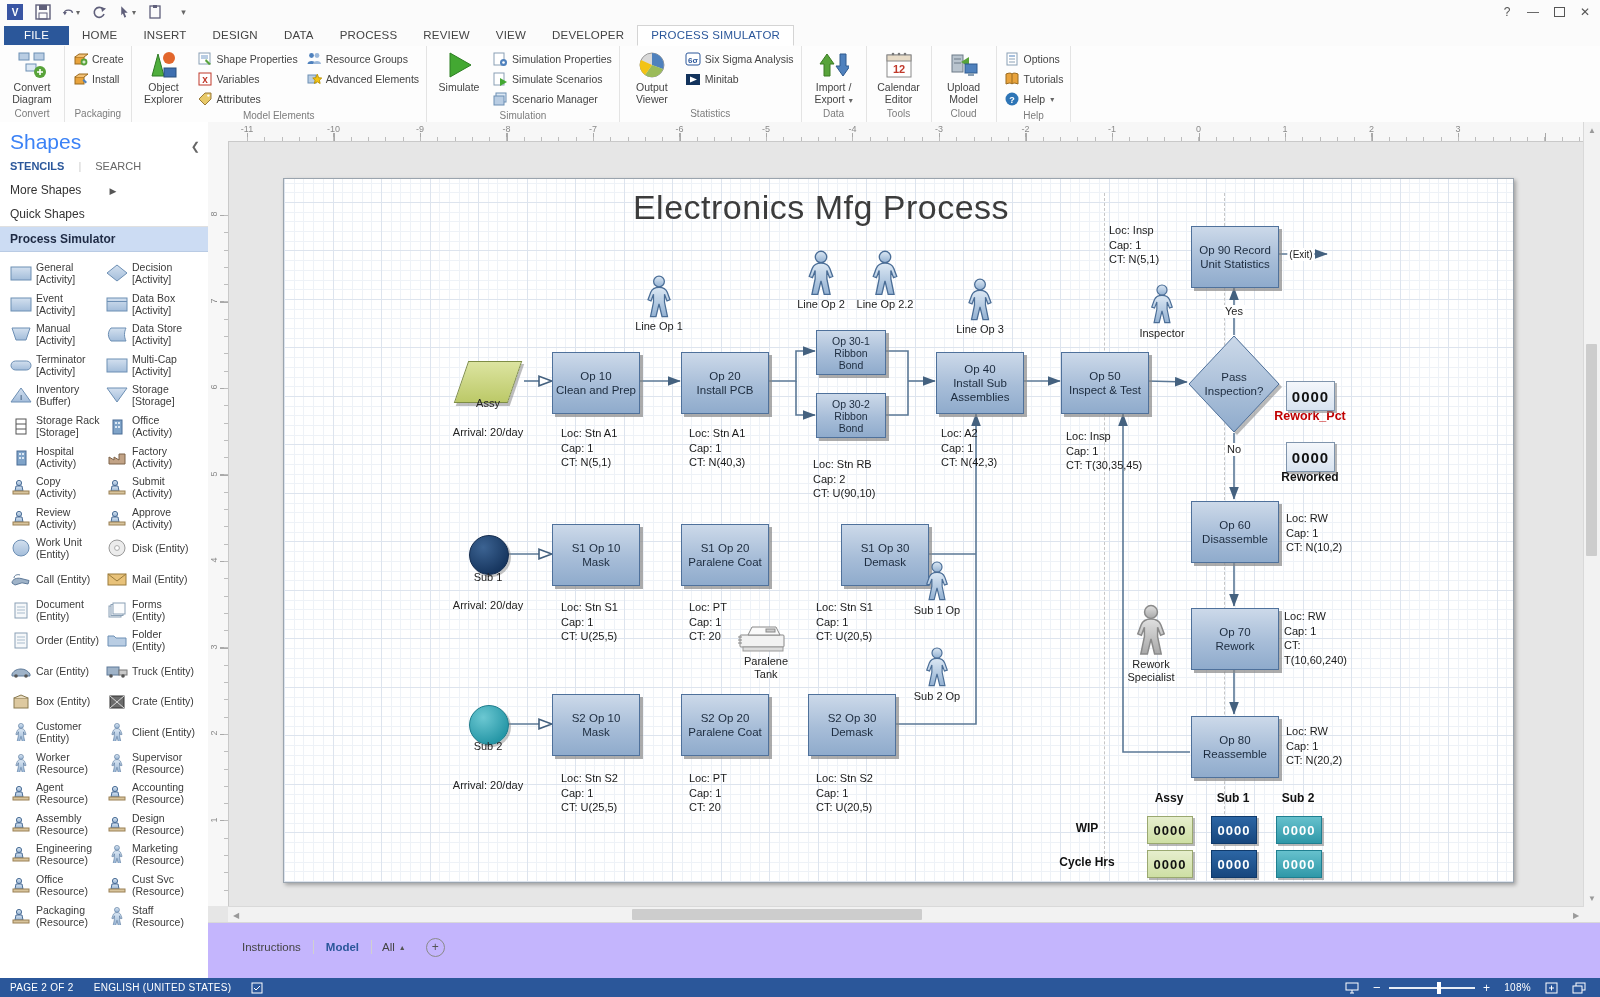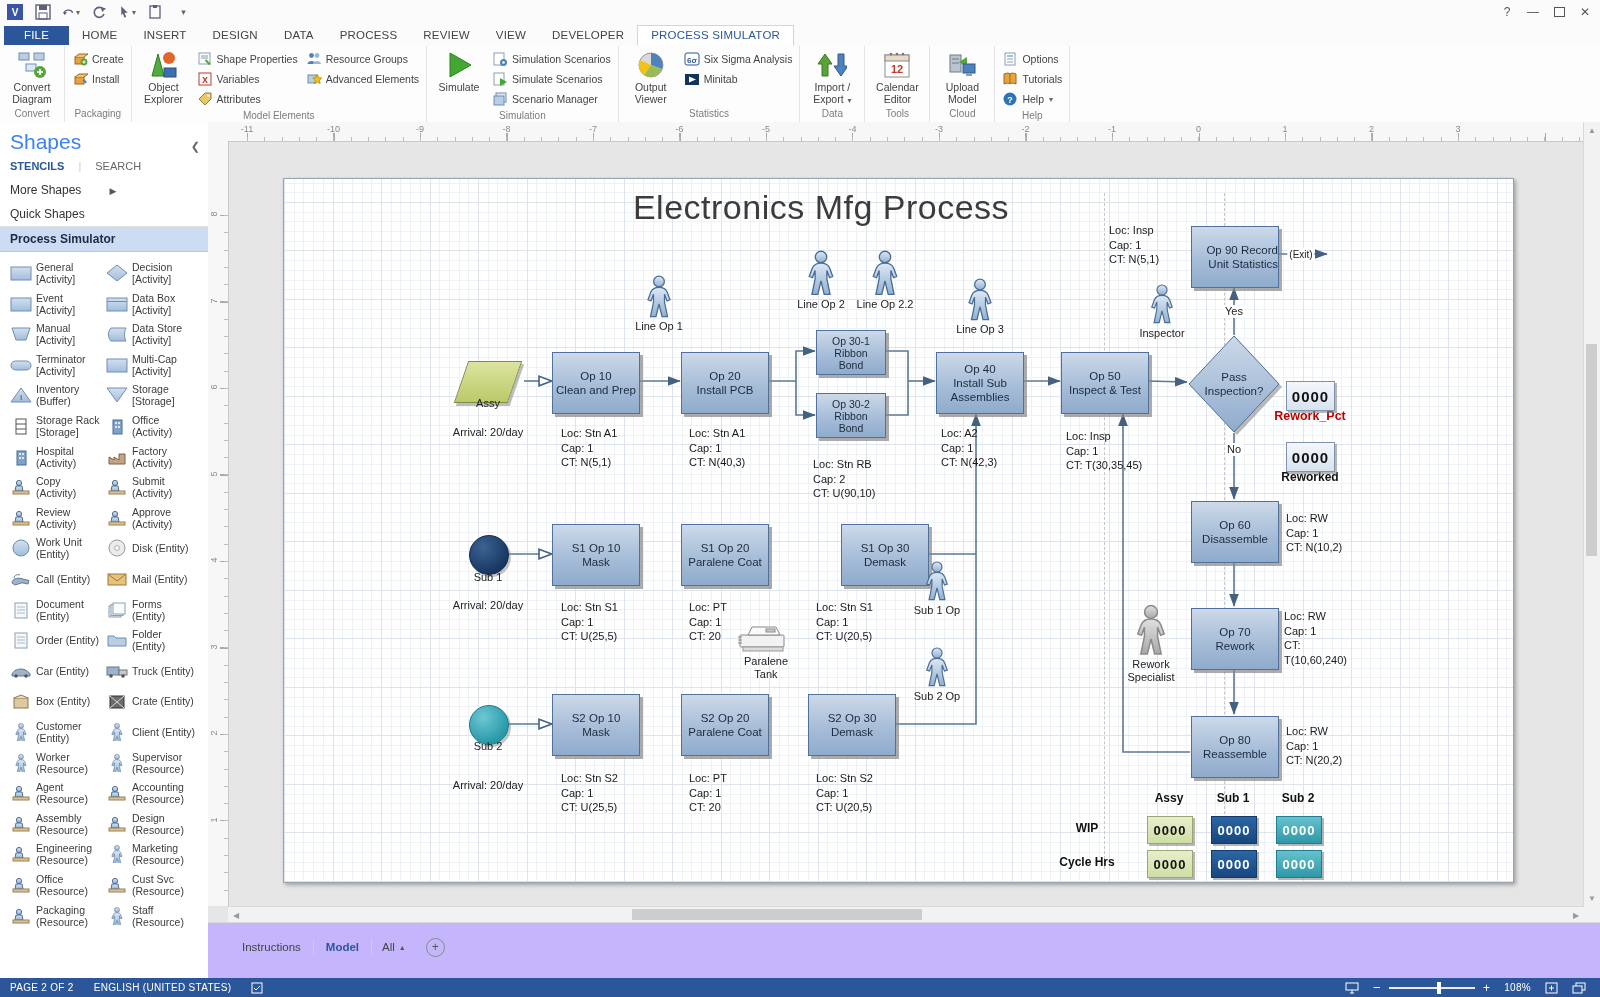--- a/index.html
+++ b/index.html
@@ -329,21 +329,21 @@
         </div>
         <div class="stack">
           <div class="smallbtn">
             <div class="sicon">
               <svg width="16" height="16" viewBox="0 0 16 16">
                 <rect x="2" y="2" width="10" height="12" fill="#fff" stroke="#8aa0b5"></rect>
                 <circle cx="11.5" cy="11.5" r="3.5" fill="#4f81bd"></circle>
                 <circle cx="11.5" cy="11.5" r="1.3" fill="#fff"></circle>
               </svg>
             </div>
-            <div style="display: inline;">Simulation Scenarios</div>
+            <div style="display: inline;">Simulation Properties</div>
           </div>
           <div class="smallbtn">
             <div class="sicon">
               <svg width="16" height="16" viewBox="0 0 16 16">
                 <rect x="2" y="2" width="10" height="12" fill="#fff" stroke="#8aa0b5"></rect>
                 <polygon points="8,7 15,11 8,15" fill="#43a832"></polygon>
               </svg>
             </div>
             <div style="display: inline; text-align: right;">Simulate Scenarios</div>
           </div>
@@ -1135,21 +1135,21 @@
         </div>
         <div class="node" style="left: 652px; top: 173px; width: 86px; height: 60px;">
           <div>Op 40</div>
           <div>Install Sub</div>
           <div>Assemblies</div>
         </div>
         <div class="node" style="left: 777px; top: 173px; width: 86px; height: 60px;">
           <div>Op 50</div>
           <div>Inspect &amp; Test</div>
         </div>
-        <div class="node" style="left: 907px; top: 47px; width: 86px; height: 60px; align-items: flex-end;">
+        <div class="node" style="left: 907px; top: 47px; width: 86px; height: 60px;">
           <div>Op 90 Record</div>
           <div>Unit Statistics</div>
         </div>
         <div class="node" style="left: 907px; top: 322px; width: 86px; height: 60px;">
           <div>Op 60</div>
           <div>Disassemble</div>
         </div>
         <div class="node" style="left: 907px; top: 429px; width: 86px; height: 60px;">
           <div>Op 70</div>
           <div>Rework</div>

